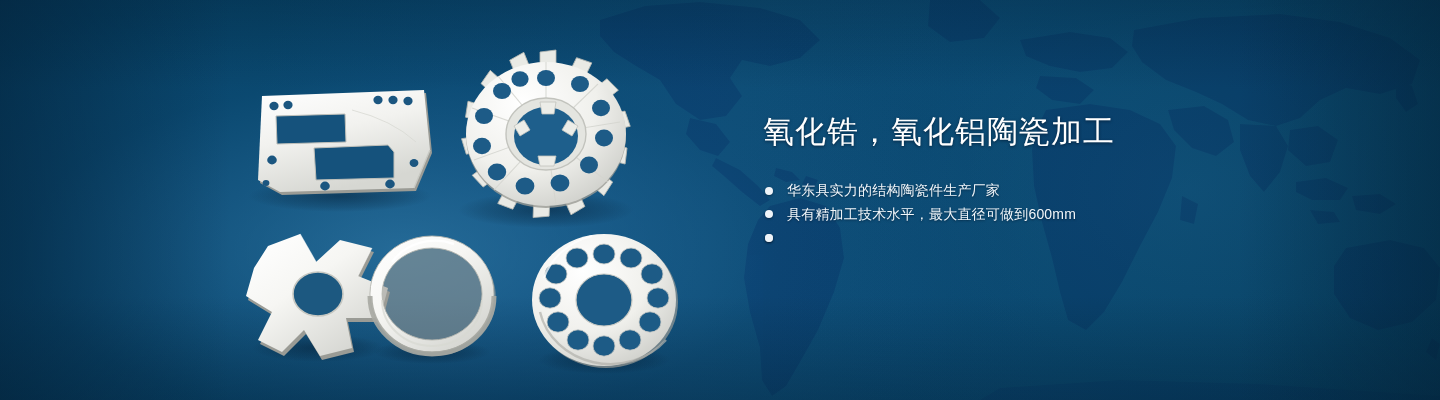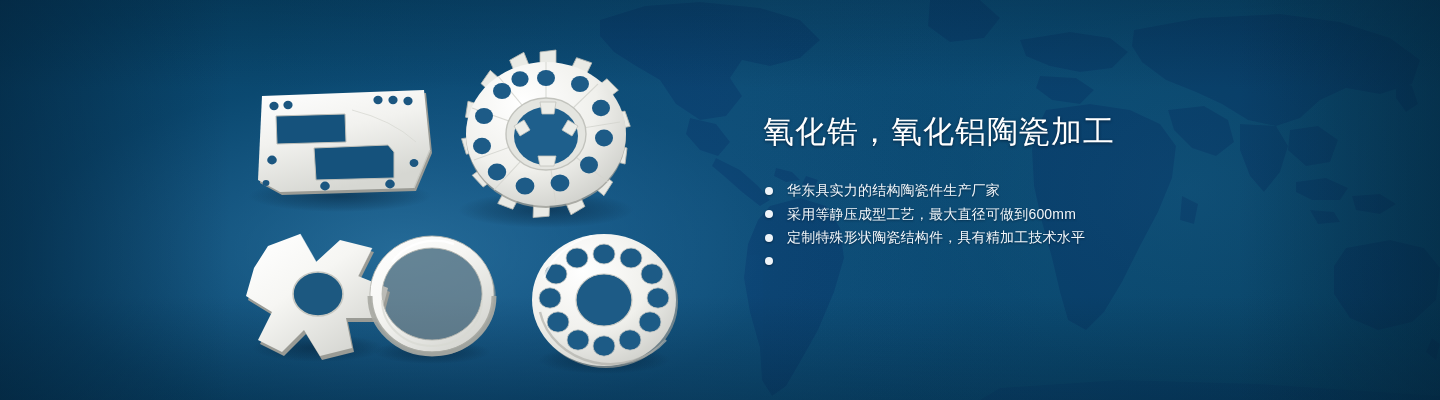--- a/index.html
+++ b/index.html
@@ -362,25 +362,24 @@
 
   <div class="text-block">
     <div class="headline">氧化锆，氧化铝陶瓷加工</div>
     <ul class="bullets">
       <li>
         <span class="dot"></span>
         <span>华东具实力的结构陶瓷件生产厂家</span>
       </li>
       <li>
         <span class="dot"></span>
-        <span>采用等静压成型工艺，最大直径可做到600mm</span>
+        <span>具有精加工技术水平，最大直径可做到600mm</span>
       </li>
       <li>
         <span class="dot"></span>
-        <span>定制特殊形状陶瓷结构件，具有精加工技术水平</span>
       </li>
       <li>
         <span class="dot"></span>
       </li>
     </ul>
   </div>
 
 </div>
 
 </body></html>

